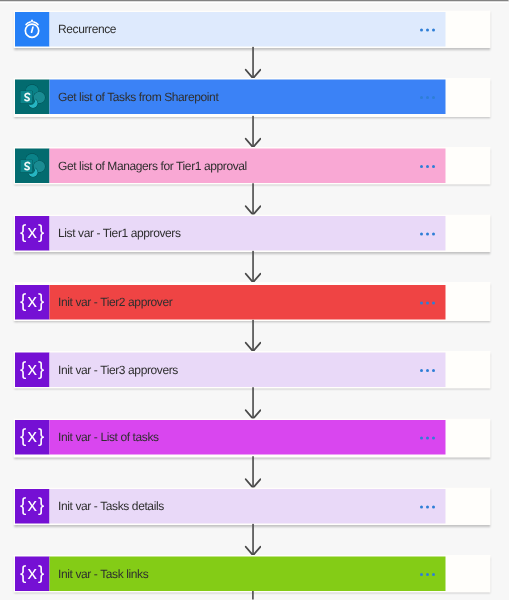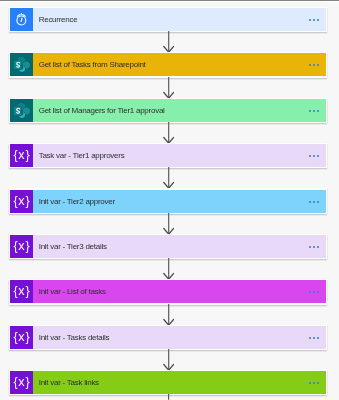--- a/index.html
+++ b/index.html
@@ -6,21 +6,21 @@
   body{
     width:339px;height:400px;overflow:hidden;
     background:#f7f7f7;
     font-family:"Liberation Sans",sans-serif;
     -webkit-font-smoothing:antialiased;
   }
   #topbar{position:absolute;left:0;top:0;width:339px;height:1px;background:#828282;}
   #whiteline{position:absolute;left:0;top:1px;width:339px;height:1.3px;background:#ffffff;}
   #canvas{position:absolute;left:0;top:0;width:339px;height:400px;}
 
-  .node{position:absolute;left:10.2px;width:316px;height:23.2px;box-sizing:border-box;}
+  .node{position:absolute;left:10.2px;width:287px;height:23.2px;box-sizing:border-box;}
   .nodeframe{position:absolute;left:9.1px;width:318.2px;height:25.4px;box-sizing:border-box;
     background:#fffefb;box-shadow:0 1.0px 1.4px rgba(0,0,0,0.23);}
   .node .icon{position:absolute;left:0;top:0;width:23.2px;height:23.2px;}
   .node .body{position:absolute;left:23.2px;top:0;right:0;height:23.2px;}
   .node .label{position:absolute;left:5.3px;top:0;height:23.2px;line-height:23.2px;
     font-size:8px;color:#2f2f2f;white-space:nowrap;letter-spacing:-0.26px;}
   .node .dots{position:absolute;right:7.0px;top:0.5px;height:23.2px;display:flex;align-items:center;gap:2.0px;}
   .node .dots i{display:block;width:2.2px;height:2.2px;background:#2e7ed6;border-radius:50%;}
 
   .arrow{position:absolute;left:162.5px;width:11px;}
@@ -72,21 +72,21 @@
       <circle cx="16.25" cy="12.05" r="4.05" fill="#044c51"></circle>
       <circle cx="16.25" cy="12.05" r="3.8" fill="#1a8c93"></circle>
       <g mask="url(#spcut)">
         <circle cx="12.0" cy="15.9" r="3.35" fill="#044c51"></circle>
         <circle cx="12.0" cy="15.9" r="3.05" fill="#26b5c2"></circle>
       </g>
       <rect x="3.45" y="7.45" width="8.3" height="8.6" rx="0.45" fill="#044c51"></rect>
       <rect x="3.6" y="7.6" width="8.0" height="8.3" rx="0.4" fill="#0c868c"></rect>
       <path d="M9.75 9.85 C9.2 9.35 8.25 9.15 7.55 9.5 C6.6 9.95 6.45 11.0 7.2 11.55 C7.75 11.95 8.6 12.0 9.1 12.45 C9.7 12.95 9.45 13.75 8.75 14.0 C8.05 14.25 7.15 14.05 6.65 13.55" fill="none" stroke="#f0f7f7" stroke-width="1.15" stroke-linecap="round"></path>
     </svg></div>
-      <div class="body" style="background:#eab308">
+      <div class="body" style="background:#3b82f6">
         <div class="label">Get list of Tasks from Sharepoint</div>
         <div class="dots">
           <i></i>
           <i></i>
           <i></i>
         </div>
       </div>
     </div>
     <div class="arrow" style="top: 76.5px; height: 22.2px;">
       <svg width="11" height="22.2" viewBox="0 0 11 22">
@@ -108,82 +108,82 @@
       <circle cx="16.25" cy="12.05" r="4.05" fill="#044c51"></circle>
       <circle cx="16.25" cy="12.05" r="3.8" fill="#1a8c93"></circle>
       <g mask="url(#spcut)">
         <circle cx="12.0" cy="15.9" r="3.35" fill="#044c51"></circle>
         <circle cx="12.0" cy="15.9" r="3.05" fill="#26b5c2"></circle>
       </g>
       <rect x="3.45" y="7.45" width="8.3" height="8.6" rx="0.45" fill="#044c51"></rect>
       <rect x="3.6" y="7.6" width="8.0" height="8.3" rx="0.4" fill="#0c868c"></rect>
       <path d="M9.75 9.85 C9.2 9.35 8.25 9.15 7.55 9.5 C6.6 9.95 6.45 11.0 7.2 11.55 C7.75 11.95 8.6 12.0 9.1 12.45 C9.7 12.95 9.45 13.75 8.75 14.0 C8.05 14.25 7.15 14.05 6.65 13.55" fill="none" stroke="#f0f7f7" stroke-width="1.15" stroke-linecap="round"></path>
     </svg></div>
-      <div class="body" style="background:#86efac">
+      <div class="body" style="background:#f9a8d4">
         <div class="label">Get list of Managers for Tier1 approval</div>
         <div class="dots">
           <i></i>
           <i></i>
           <i></i>
         </div>
       </div>
     </div>
     <div class="arrow" style="top: 121.9px; height: 22.2px;">
       <svg width="11" height="22.2" viewBox="0 0 11 22">
        <path d="M5.7 0 L5.7 21" stroke="#555555" stroke-width="1.15" fill="none"></path>
        <path d="M0.8 15.4 L5.7 21.1 L10.6 15.4" stroke="#4a4a4a" stroke-width="1.25" fill="none" stroke-linecap="round" stroke-linejoin="miter"></path>
      </svg>
     </div>
     <div class="nodeframe" style="top: 143px;"></div>
     <div class="node" style="top: 144.1px;">
       <div class="icon" style="background:#7510d4"><svg viewBox="0 0 23.2 23.2" width="23.2" height="23.2">
      <text x="11.9" y="15.0" font-size="12.6" fill="#ffffff" text-anchor="middle" letter-spacing="0.75" font-family="Liberation Sans">{x}</text>
   </svg></div>
       <div class="body" style="background:#e9d9f8">
-        <div class="label">Task var - Tier1 approvers</div>
+        <div class="label">List var - Tier1 approvers</div>
         <div class="dots">
           <i></i>
           <i></i>
           <i></i>
         </div>
       </div>
     </div>
     <div class="arrow" style="top: 167.3px; height: 22.2px;">
       <svg width="11" height="22.2" viewBox="0 0 11 22">
        <path d="M5.7 0 L5.7 21" stroke="#555555" stroke-width="1.15" fill="none"></path>
        <path d="M0.8 15.4 L5.7 21.1 L10.6 15.4" stroke="#4a4a4a" stroke-width="1.25" fill="none" stroke-linecap="round" stroke-linejoin="miter"></path>
      </svg>
     </div>
     <div class="nodeframe" style="top: 188.4px;"></div>
     <div class="node" style="top: 189.5px;">
       <div class="icon" style="background:#7510d4"><svg viewBox="0 0 23.2 23.2" width="23.2" height="23.2">
      <text x="11.9" y="15.0" font-size="12.6" fill="#ffffff" text-anchor="middle" letter-spacing="0.75" font-family="Liberation Sans">{x}</text>
   </svg></div>
-      <div class="body" style="background:#7dd3fc">
+      <div class="body" style="background:#ef4444">
         <div class="label">Init var - Tier2 approver</div>
         <div class="dots">
           <i></i>
           <i></i>
           <i></i>
         </div>
       </div>
     </div>
     <div class="arrow" style="top: 212.7px; height: 22.2px;">
       <svg width="11" height="22.2" viewBox="0 0 11 22">
        <path d="M5.7 0 L5.7 21" stroke="#555555" stroke-width="1.15" fill="none"></path>
        <path d="M0.8 15.4 L5.7 21.1 L10.6 15.4" stroke="#4a4a4a" stroke-width="1.25" fill="none" stroke-linecap="round" stroke-linejoin="miter"></path>
      </svg>
     </div>
     <div class="nodeframe" style="top: 233.8px;"></div>
     <div class="node" style="top: 234.9px;">
       <div class="icon" style="background:#7510d4"><svg viewBox="0 0 23.2 23.2" width="23.2" height="23.2">
      <text x="11.9" y="15.0" font-size="12.6" fill="#ffffff" text-anchor="middle" letter-spacing="0.75" font-family="Liberation Sans">{x}</text>
   </svg></div>
       <div class="body" style="background:#e9d9f8">
-        <div class="label">Init var - Tier3 details</div>
+        <div class="label">Init var - Tier3 approvers</div>
         <div class="dots">
           <i></i>
           <i></i>
           <i></i>
         </div>
       </div>
     </div>
     <div class="arrow" style="top: 258.1px; height: 22.2px;">
       <svg width="11" height="22.2" viewBox="0 0 11 22">
        <path d="M5.7 0 L5.7 21" stroke="#555555" stroke-width="1.15" fill="none"></path>

